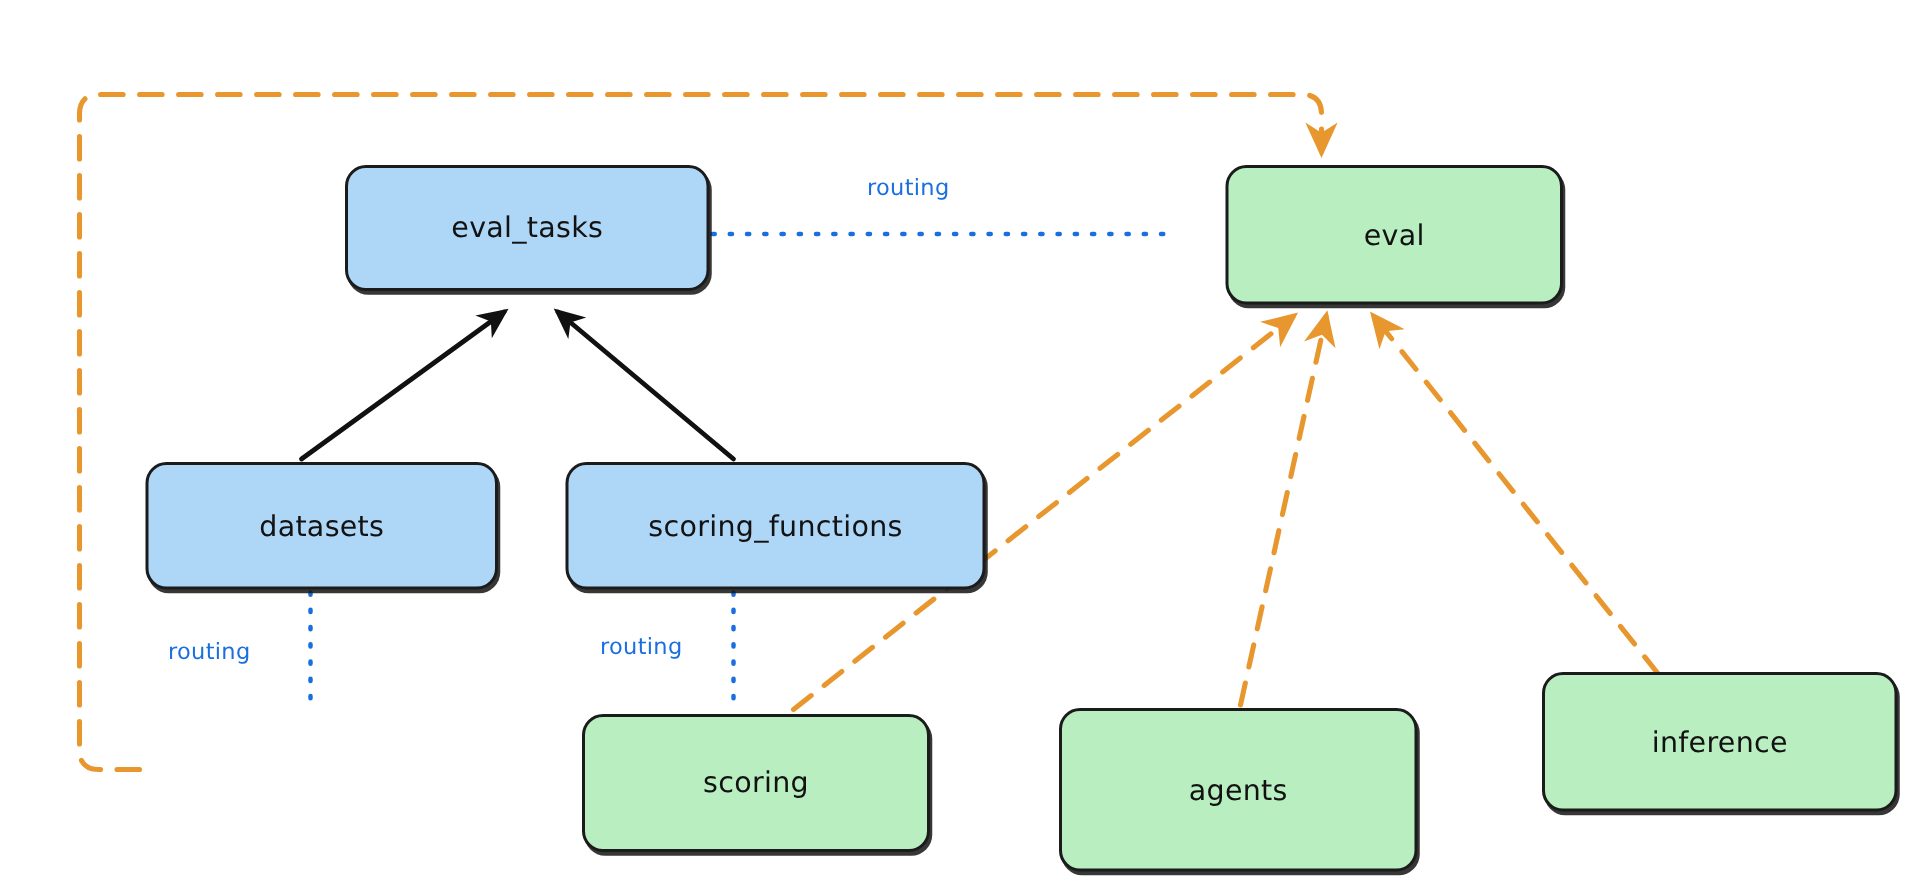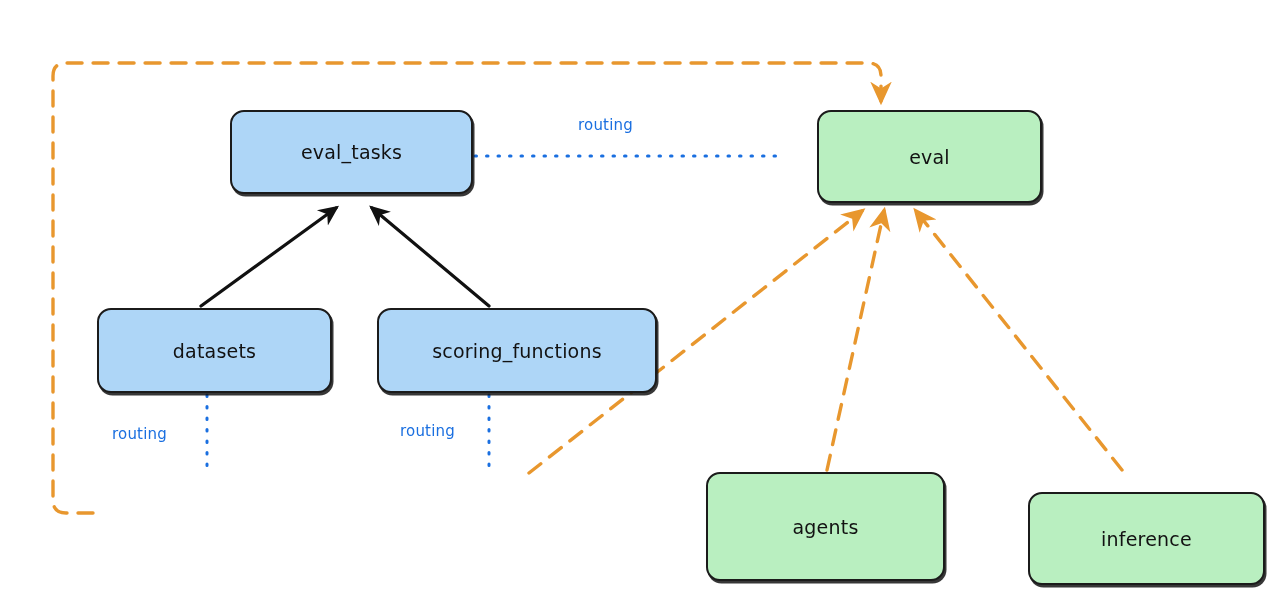--- a/index.html
+++ b/index.html
@@ -79,26 +79,29 @@
 
   <div class="node blue" style="left:97px;top:308px;width:235px;height:85px;text-align:right;">
     <span>datasets</span>
   </div>
 
   <div class="node blue" style="left:377px;top:308px;width:280px;height:85px;">
     <span>scoring_functions</span>
   </div>
 
 
+  <div class="node green" style="left:388px;top:476px;width:232px;height:92px;">
+    <span>scoring</span>
+  </div>
 
   <div class="node green" style="left:706px;top:472px;width:239px;height:109px;">
     <span>agents</span>
   </div>
 
-  <div class="node green" style="left:1028px;top:492px;width:237px;height:93px;">
+  <div class="node green" style="left:1028px;top:448px;width:237px;height:93px;">
     <span>inference</span>
   </div>
 
   <div class="edge-label" style="left:578px;top:116px;">
     <span>routing</span>
   </div>
 
   <div class="edge-label" style="left:112px;top:425px;">
     <span>routing</span>
   </div>

